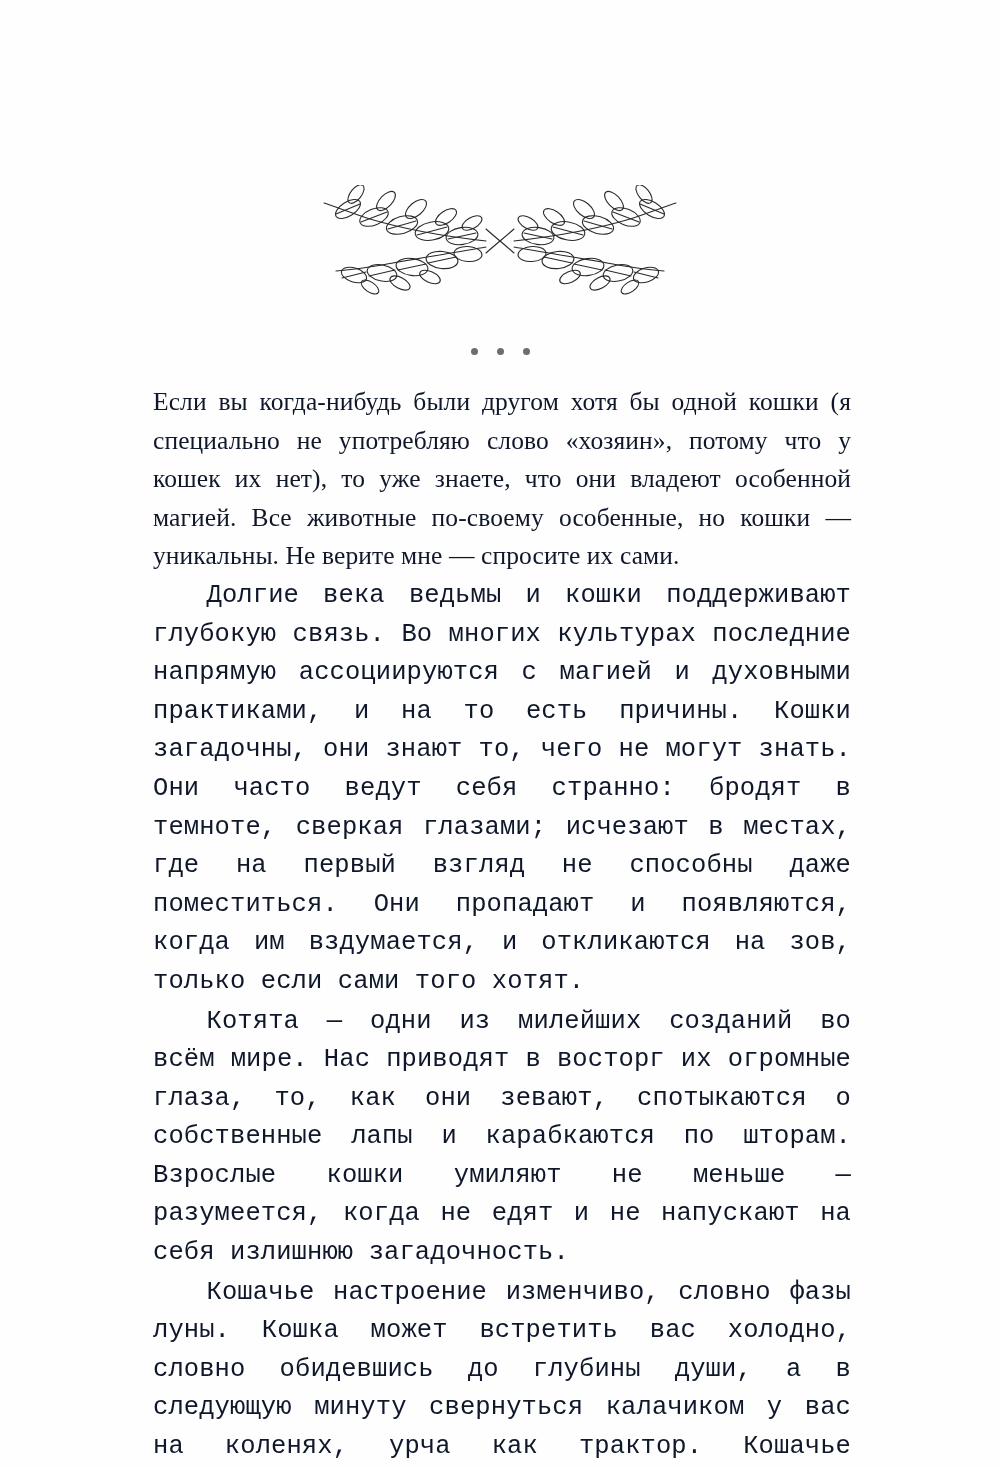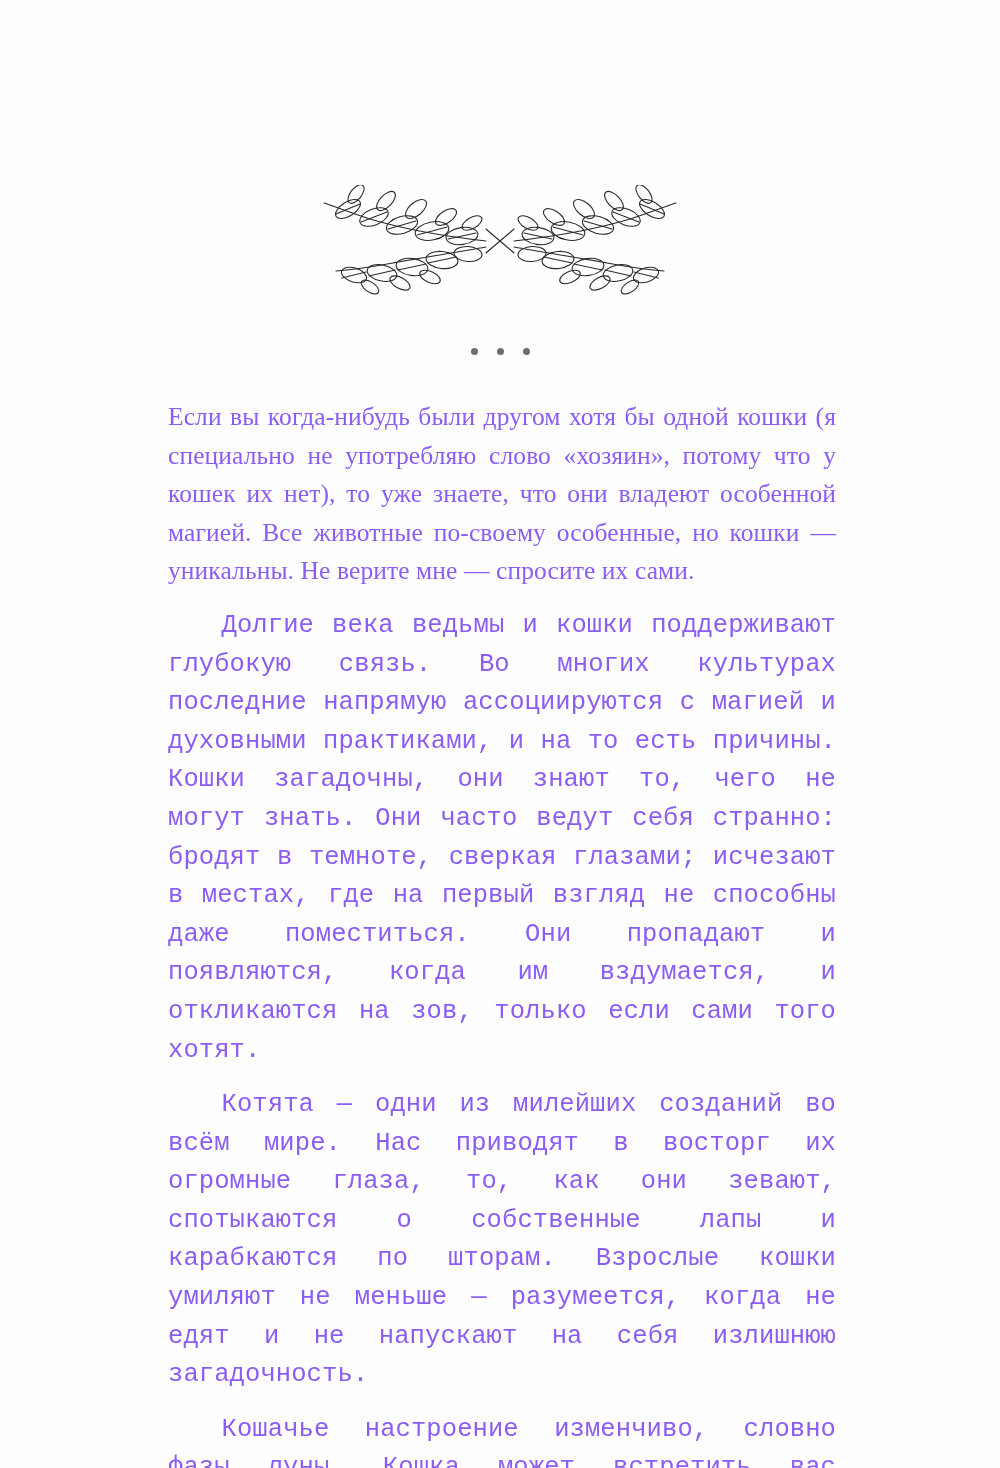--- a/index.html
+++ b/index.html
@@ -56,27 +56,27 @@
   }
 
   
   .body-text {
     position: absolute;
     top: 382px;
     left: 152px;
     width: 700px;
   }
   .body-text p {
-    margin: 16px;
+    margin: 1px;
     font-size: 25.5px;
     line-height: 38.6px;
     text-align: justify;
     text-justify: inter-word;
     letter-spacing: 0.1px;
-    color: #8b5cf6;
+    color: #0f172a;
     hyphens: manual;
   }
   .body-text p.indent {
     text-indent: 2.1em;
     font-family: Liberation Mono, monospace;
   }
   .body-text p + p {
     margin-top: 0;
   }
 </style>

